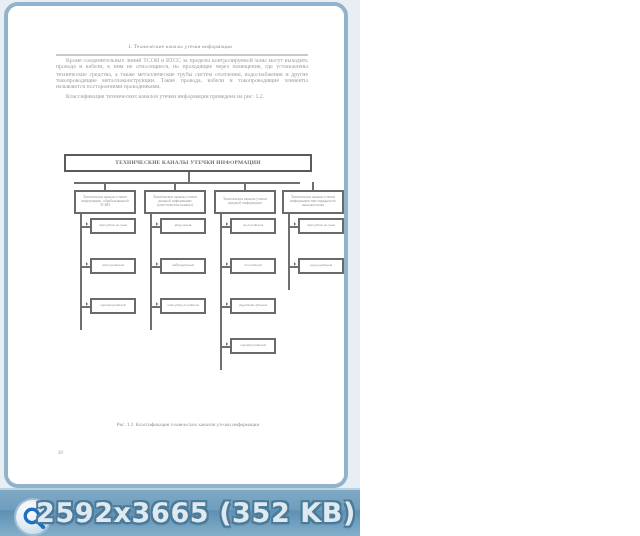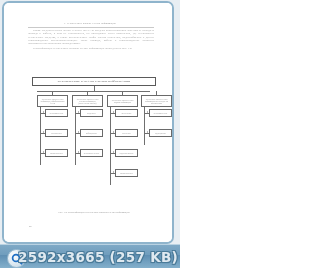--- a/index.html
+++ b/index.html
@@ -203,17 +203,17 @@
   </div>
 
   <div id="footer">
     <div id="footer-inner">
       <div class="mag">
         <svg width="12" height="12" viewBox="0 0 12 12">
           <circle cx="5" cy="5" r="3.4" fill="none" stroke="#1f6fc4" stroke-width="1.7"></circle>
           <line x1="7.6" y1="7.6" x2="10.6" y2="10.6" stroke="#1f6fc4" stroke-width="2" stroke-linecap="round"></line>
         </svg>
       </div>
-      <div class="footer-text">2592x3665 (257 KB)</div>
+      <div class="footer-text">2592x3665 (352 KB)</div>
     </div>
   </div>
 
 </div>
 
 </body></html>

